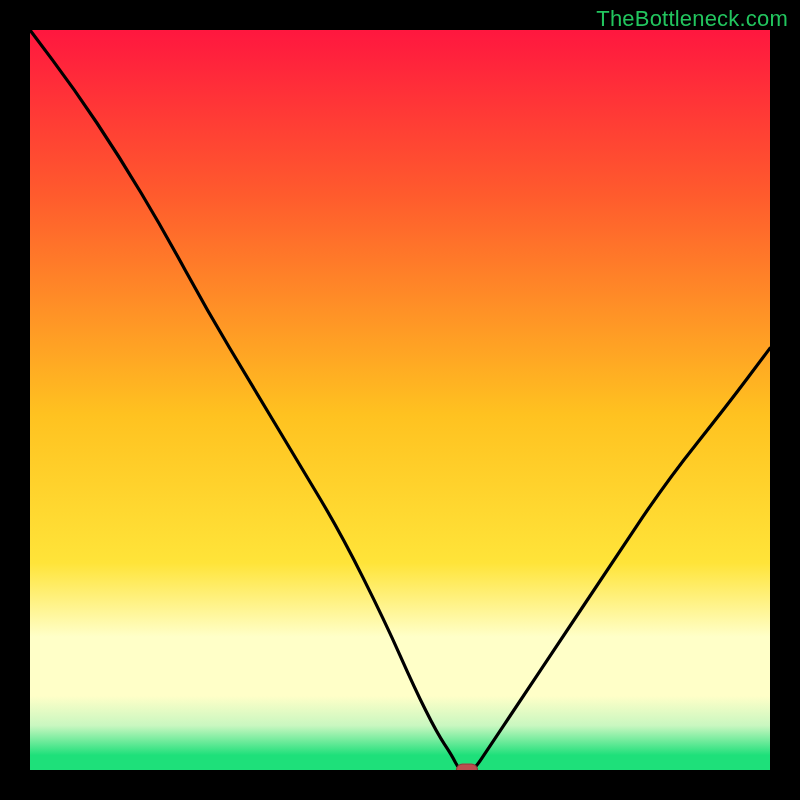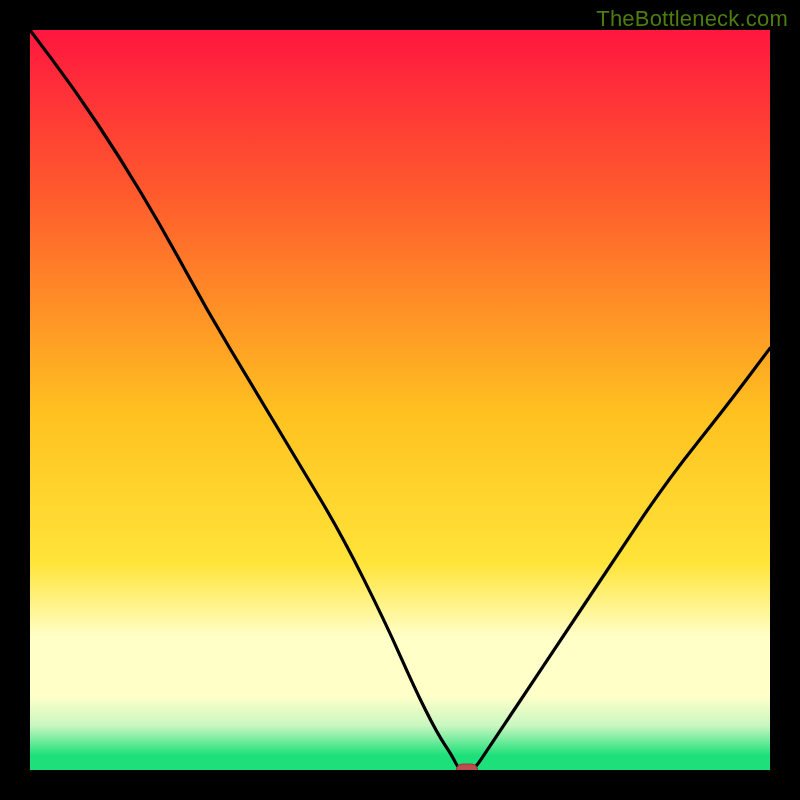--- a/index.html
+++ b/index.html
@@ -32,21 +32,21 @@
     left: 0;
     top: 0;
     width: 100%;
     height: 100%;
     
   }
   .watermark {
     position: absolute;
     top: 6px;
     right: 12px;
-    color: #4d7c0f;
+    color: #22c55e;
     font-size: 22px;
     font-weight: 500;
     letter-spacing: 0.2px;
   }
   .curve {
     position: absolute;
     left: 0;
     top: 0;
     width: 740px;
     height: 740px;

